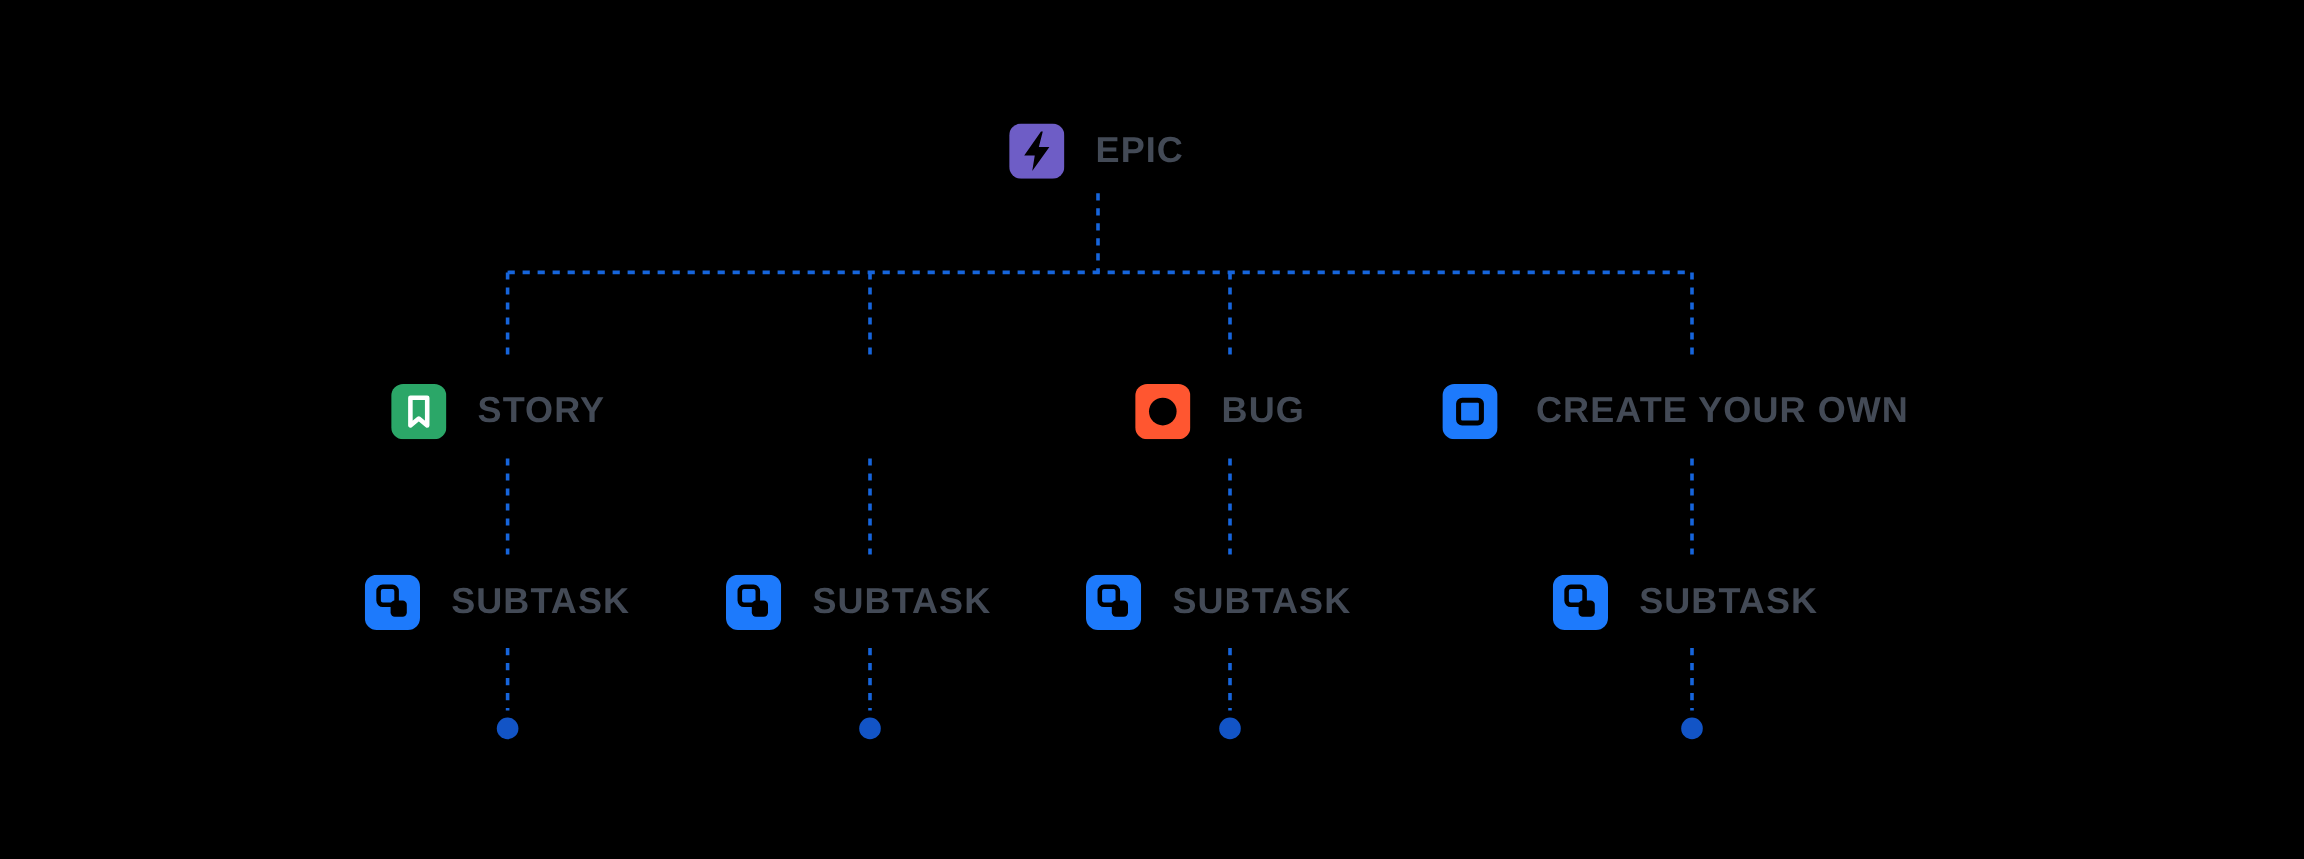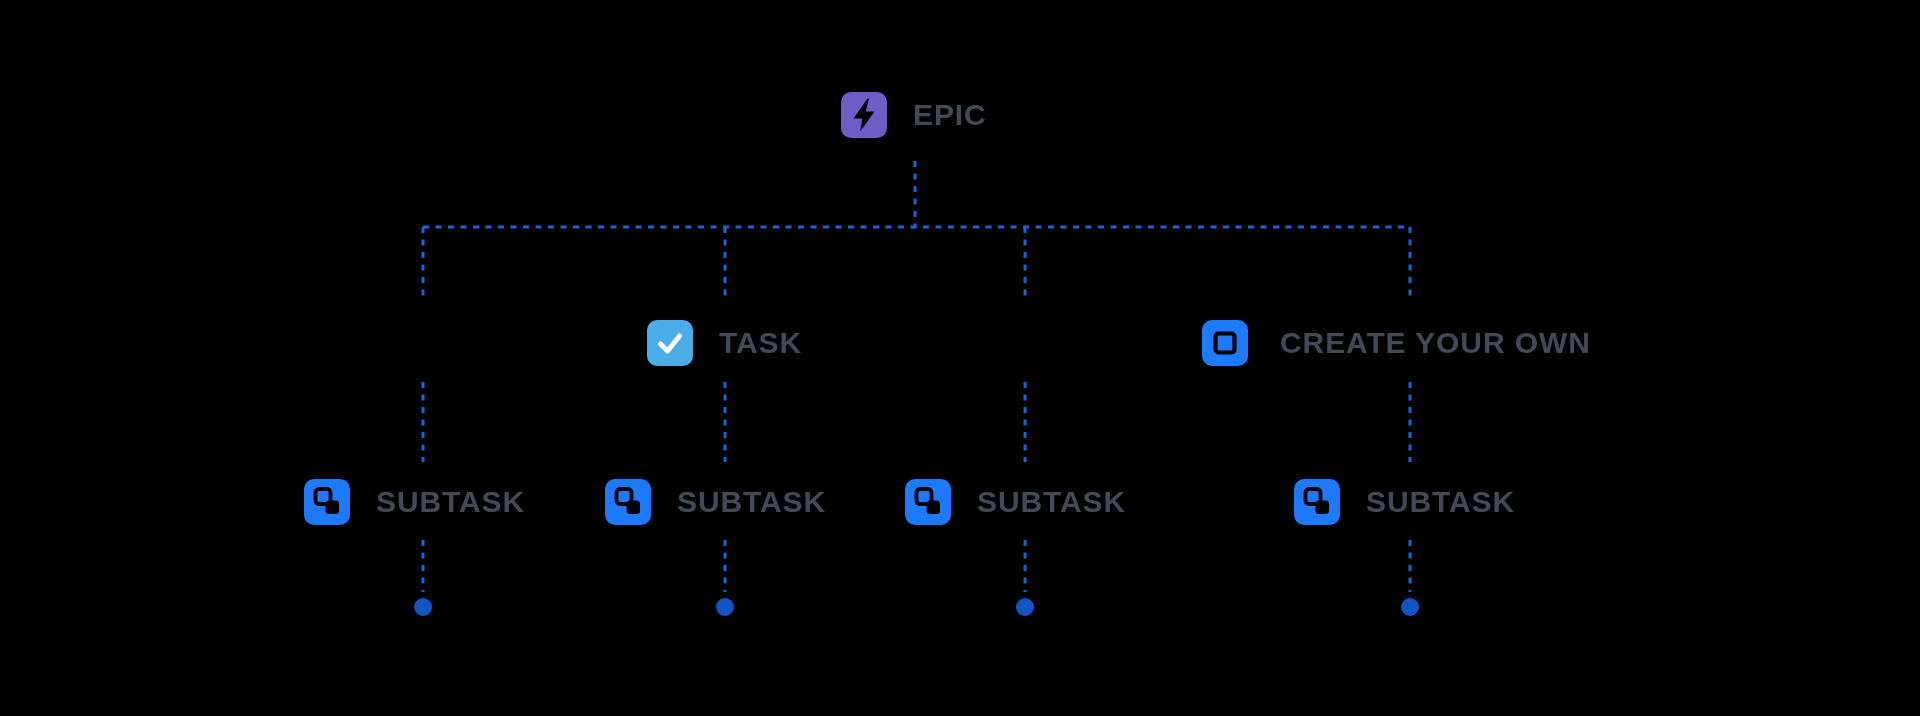--- a/index.html
+++ b/index.html
@@ -54,37 +54,44 @@
     <line x1="725" y1="540" x2="725" y2="592" stroke-width="3" stroke-dasharray="6 6.5" stroke="#1665DC"></line>
     <line x1="1025" y1="540" x2="1025" y2="592" stroke-width="3" stroke-dasharray="6 6.5" stroke="#1665DC"></line>
     <line x1="1410" y1="540" x2="1410" y2="592" stroke-width="3" stroke-dasharray="6 6.5" stroke="#1665DC"></line>
 
     <circle cx="423" cy="607" r="9" fill="#1254C6"></circle>
     <circle cx="725" cy="607" r="9" fill="#1254C6"></circle>
     <circle cx="1025" cy="607" r="9" fill="#1254C6"></circle>
     <circle cx="1410" cy="607" r="9" fill="#1254C6"></circle>
   </svg>
 
-  <div class="node" style="left:841px;top:92px;">
+  <div class="node" style="left:841px;top:103px;">
     <svg class="tile" viewBox="0 0 46 46">
       <rect x="0" y="0" width="46" height="46" rx="10" fill="#6E5DC6"></rect>
       <path d="M26.5 6.5 L12.5 26.5 L21.3 26.5 L19.2 39.5 L33.5 19.5 L24.7 19.5 L28 6.5 Z" fill="#000000"></path>
     </svg>
     <span class="label">EPIC</span>
   </div>
 
-
-  <div class="node" style="left:647px;top:320px;">
+  <div class="node" style="left:326px;top:320px;">
     <svg class="tile" viewBox="0 0 46 46">
-      <rect x="0" y="0" width="46" height="46" rx="10" fill="#4BADE8"></rect>
-      <path d="M13.5 24 L20.5 31 L32.5 16" fill="none" stroke="#FFFFFF" stroke-width="5" stroke-linecap="round" stroke-linejoin="round"></path>
+      <rect x="0" y="0" width="46" height="46" rx="10" fill="#2BA768"></rect>
+      <path d="M16 11.5 H30 V34.5 L23 28.8 L16 34.5 Z" fill="none" stroke="#FFFFFF" stroke-width="3.8" stroke-linejoin="round"></path>
     </svg>
-    <span class="label">TASK</span>
+    <span class="label">STORY</span>
   </div>
 
+
+  <div class="node" style="left:946px;top:320px;">
+    <svg class="tile" viewBox="0 0 46 46">
+      <rect x="0" y="0" width="46" height="46" rx="10" fill="#FF5630"></rect>
+      <circle cx="23" cy="23" r="11.5" fill="#000000"></circle>
+    </svg>
+    <span class="label">BUG</span>
+  </div>
 
   <div class="node" style="left:1202px;top:320px;gap:32px;">
     <svg class="tile" viewBox="0 0 46 46">
       <rect x="0" y="0" width="46" height="46" rx="10" fill="#1D7AFC"></rect>
       <rect x="13.5" y="13.5" width="19" height="19" rx="3" fill="none" stroke="#000000" stroke-width="4.2"></rect>
     </svg>
     <span class="label">CREATE YOUR OWN</span>
   </div>
 
   <div class="node" style="left:304px;top:479px;">

